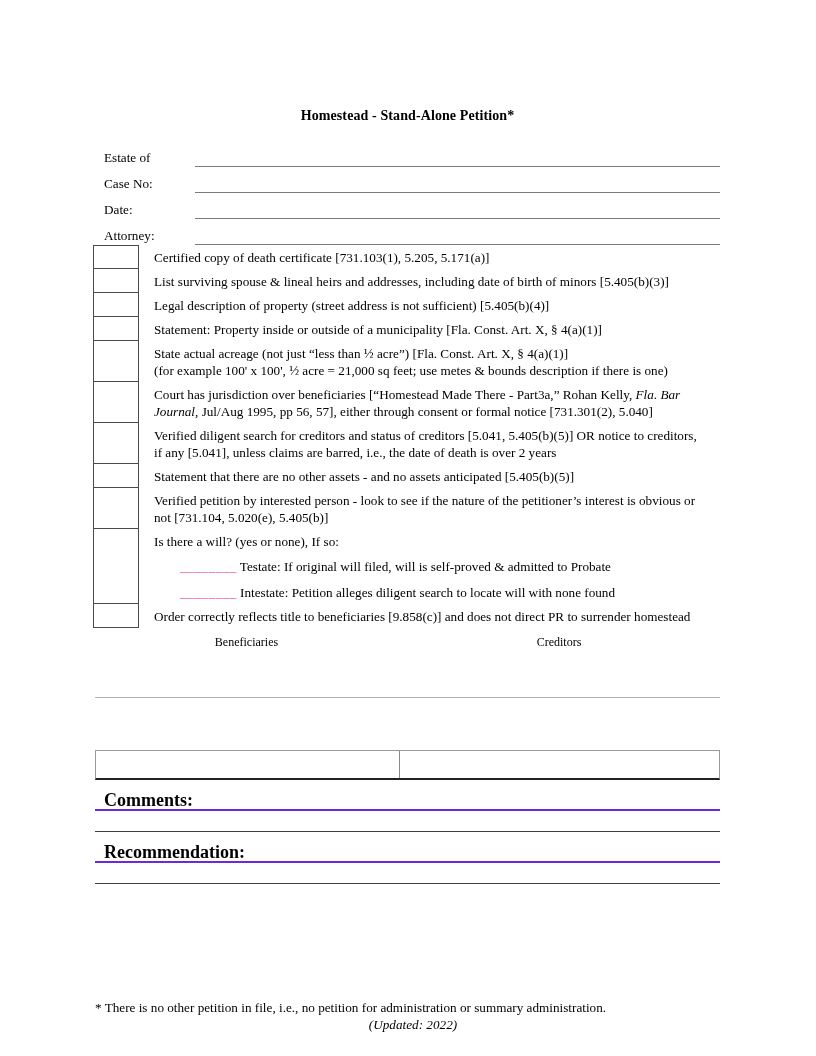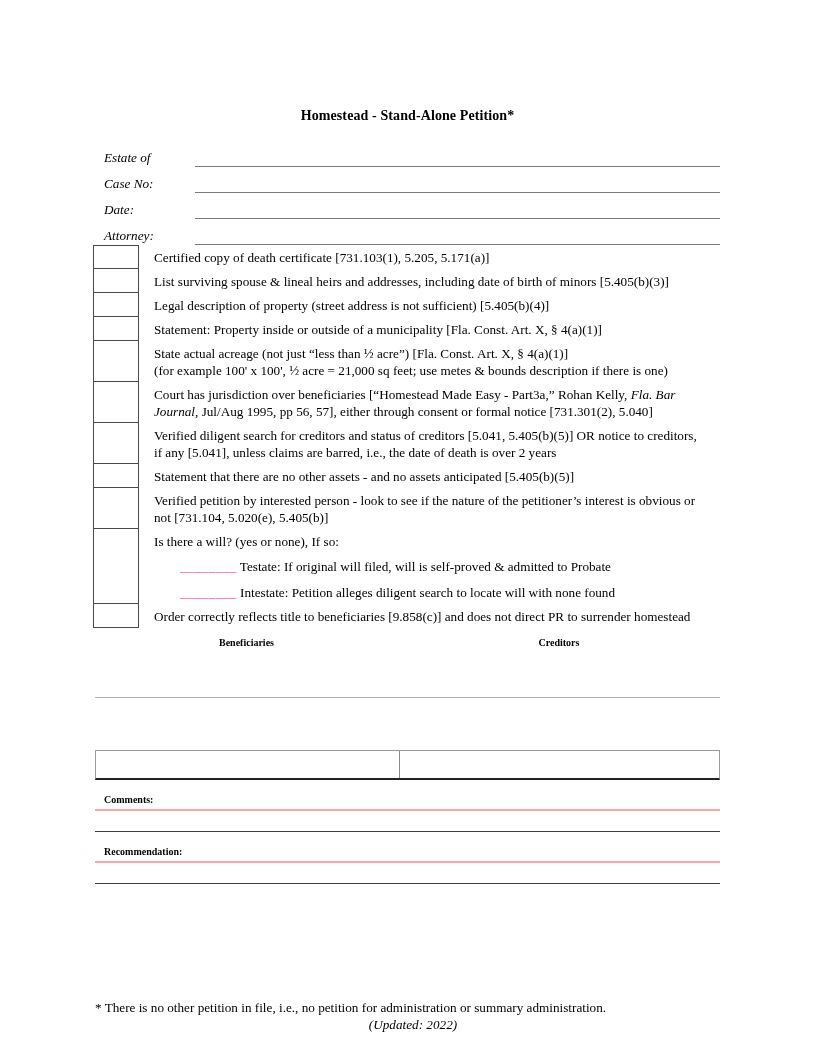--- a/index.html
+++ b/index.html
@@ -11,50 +11,50 @@
     color:#000;
     overflow:hidden;
     margin-top:14px;
   }
   .content{padding:93px 96px 0 95px;}
   .title{
     text-align:center;font-weight:bold;font-size:14px;line-height:17px;
     margin-bottom:24px;letter-spacing:.1px;
   }
   
-  .field-row{position:relative;height:26px;font-style:italic;}
+  .field-row{position:relative;height:26px;}
   .field-label{position:absolute;left:9px;top:2px;font-size:13.2px;line-height:15px;}
   .field-line{position:absolute;left:100px;right:0;top:18px;border-top:1px solid #7a7a7a;height:0;}
   
   .checklist{margin-left:-2px;margin-top:-7px;}
   .chk-row{display:flex;align-items:stretch;}
   .chk-box{width:44px;flex:0 0 44px;border:1px solid #4a4a4a;background:#fff;}
   .chk-row + .chk-row .chk-box{border-top:none;}
   .chk-text{padding:3.5px 0 3.5px 15px;font-size:13.2px;line-height:17px;}
   .chk-line{white-space:nowrap;}
   .chk-sub{white-space:nowrap;margin-top:8.5px;padding-left:26px;}
   .blank{letter-spacing:.5px;color:#ec4899;}
   
-  .col-headers{display:flex;margin-top:6px;font-weight:bold;font-size:10px;line-height:17px;}
+  .col-headers{display:flex;margin-top:6px;font-weight:normal;font-size:12px;line-height:17px;}
   .col-left{width:303px;text-align:center;}
   .col-right{flex:1;text-align:center;}
   .divider{margin-top:46px;border-top:1px solid #b3b3b3;height:0;}
   
   .split-table{
     margin-top:52px;display:flex;height:27px;
     border-top:1px solid #9a9a9a;border-left:1px solid #9a9a9a;border-right:1px solid #9a9a9a;
     border-bottom:2px solid #222;
   }
   .split-cell-l{width:303px;border-right:1px solid #8a8a8a;}
   .split-cell-r{flex:1;}
   
   .section{margin-top:12px;}
   .sec-label{
-    font-weight:bold;font-size:10px;line-height:16px;
-    padding:0 0 1px 9px;border-bottom:2px solid #fca5a5;
+    font-weight:bold;font-size:18px;line-height:16px;
+    padding:0 0 1px 9px;border-bottom:2px solid #6d28d9;
   }
   .rule{margin-top:20px;border-top:1.5px solid #3f3f3f;height:0;}
   
   .footnote{position:absolute;left:95px;right:85px;top:986px;font-size:13.2px;line-height:16px;}
   .footnote-line1{text-align:left;}
   .footnote-line2{text-align:center;font-style:italic;margin-top:1px;}
   i{font-style:italic;}
 </style>
 </head>
 <body>
@@ -111,21 +111,21 @@
         <div class="chk-row">
           <div class="chk-box"></div>
           <div class="chk-text">
             <div class="chk-line"><span>State actual acreage (not just “less than ½ acre”) [Fla. Const. Art. X, § 4(a)(1)]</span></div>
             <div class="chk-line"><span>(for example 100' x 100', ½ acre = 21,000 sq feet; use metes &amp; bounds description if there is one)</span></div>
           </div>
         </div>
         <div class="chk-row">
           <div class="chk-box"></div>
           <div class="chk-text">
-            <div class="chk-line"><span>Court has jurisdiction over beneficiaries [“Homestead Made Easy - Part3a,” Rohan Kelly, </span><i>Fla. Bar</i></div>
+            <div class="chk-line"><span>Court has jurisdiction over beneficiaries [“Homestead Made There - Part3a,” Rohan Kelly, </span><i>Fla. Bar</i></div>
             <div class="chk-line"><i>Journal</i><span>, Jul/Aug 1995, pp 56, 57], either through consent or formal notice [731.301(2), 5.040]</span></div>
           </div>
         </div>
         <div class="chk-row">
           <div class="chk-box"></div>
           <div class="chk-text">
             <div class="chk-line"><span>Verified diligent search for creditors and status of creditors [5.041, 5.405(b)(5)] OR notice to creditors,</span></div>
             <div class="chk-line"><span>if any [5.041], unless claims are barred, i.e., the date of death is over 2 years</span></div>
           </div>
         </div>

